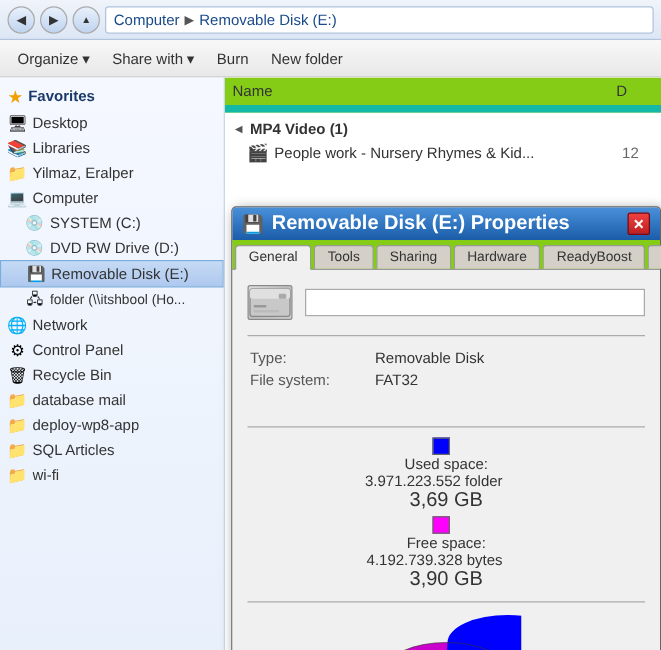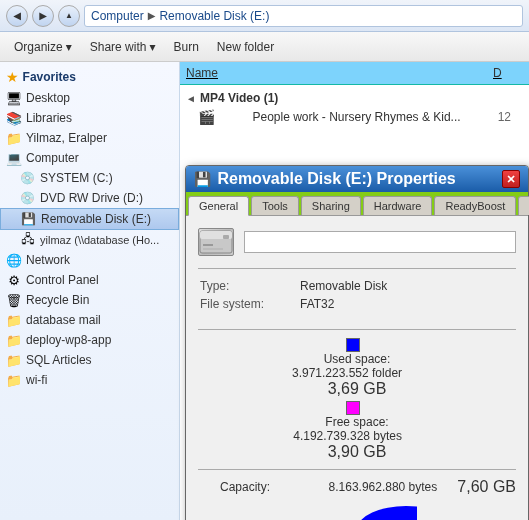--- a/index.html
+++ b/index.html
@@ -139,23 +139,22 @@
 
     
     .content-area {
       flex: 1;
       background: white;
       overflow: auto;
     }
     .content-header {
       display: flex;
       padding: 4px 6px;
-      border-bottom: 1px solid #14b8a6;
-      background: #7dd3fc;
-      text-decoration: underline;
+      border-bottom: 6px solid #14b8a6;
+      background: #84cc16;
     }
     .col-name { flex: 1; font-size: 12px; font-weight: normal; color: #333; }
     .col-date { width: 30px; font-size: 12px; color: #333; }
     .content-group {
       padding: 4px 6px;
     }
     .group-header {
       display: flex;
       align-items: center;
       gap: 4px;
@@ -164,21 +163,21 @@
     .group-arrow { color: #555; font-size: 10px; }
     .group-label { font-size: 12px; font-weight: bold; color: #333; }
     .file-item {
       display: flex;
       align-items: center;
       padding: 2px 12px;
       gap: 4px;
       cursor: pointer;
     }
     .file-icon { font-size: 14px; }
-    .file-name { font-size: 12px; color: #333; flex: 1; text-align: center; }
+    .file-name { font-size: 12px; color: #333; flex: 1; }
     .file-date { font-size: 12px; color: #666; }
 
     
     .dialog-overlay {
       position: absolute;
       top: 0; left: 0; right: 0; bottom: 0;
       z-index: 10;
     }
     .dialog {
       position: absolute;
@@ -273,21 +272,21 @@
       flex: 1;
       border: 1px solid #aaa;
       background: white;
       padding: 2px 4px;
       font-size: 12px;
       height: 22px;
     }
     .props-table {
       width: 100%;
       border-collapse: collapse;
-      margin-bottom: 16px;
+      margin-bottom: 28px;
     }
     .props-table tr td {
       padding: 2px 2px;
       font-size: 12px;
       color: #333;
       vertical-align: top;
     }
     .props-table tr td:first-child {
       width: 100px;
       color: #555;
@@ -411,21 +410,21 @@
       <div class="sidebar-item" style="padding-left:20px;">
         <span class="icon" style="font-size:12px;">💿</span>
         <span class="label">DVD RW Drive (D:)</span>
       </div>
       <div class="sidebar-item selected" style="padding-left:20px;">
         <span class="icon" style="font-size:12px;">💾</span>
         <span class="label">Removable Disk (E:)</span>
       </div>
       <div class="sidebar-item" style="padding-left:20px;">
         <span class="icon" style="font-size:12px;">🖧</span>
-        <span class="label" style="font-size:11px;">yilmaz (\\database (Ho...</span>
+        <span class="label" style="font-size:11px;">folder (\\itshbool (Ho...</span>
       </div>
       <div class="sidebar-item">
         <span class="icon" style="font-size:13px;">🌐</span>
         <span class="label">Network</span>
       </div>
       <div class="sidebar-item">
         <span class="icon" style="font-size:13px;">⚙</span>
         <span class="label">Control Panel</span>
       </div>
       <div class="sidebar-item">
@@ -530,25 +529,20 @@
 
         <div class="space-row">
           <div class="space-color-box" style="background:#ff00ff;"></div>
           <span class="space-label">Free space:</span>
           <span class="space-bytes">4.192.739.328 bytes</span>
           <span class="space-gb">3,90 GB</span>
         </div>
 
         <hr class="divider">
 
-        <div class="capacity-row">
-          <span class="space-label">Capacity:</span>
-          <span class="space-bytes">8.163.962.880 bytes</span>
-          <span class="space-gb">7,60 GB</span>
-        </div>
 
         <div class="pie-area">
           <svg width="120" height="70" viewBox="0 0 120 70">
 
             <ellipse cx="60" cy="52" rx="48" ry="14" fill="#aa88aa" opacity="0.7"></ellipse>
 
             <path d="M60,52 L108,52 A48,14 0 0,1 12,52 L60,52 Z" fill="#cc00cc" opacity="0.6"></path>
 
             <ellipse cx="60" cy="44" rx="48" ry="22" fill="#cc00cc"></ellipse>
 

